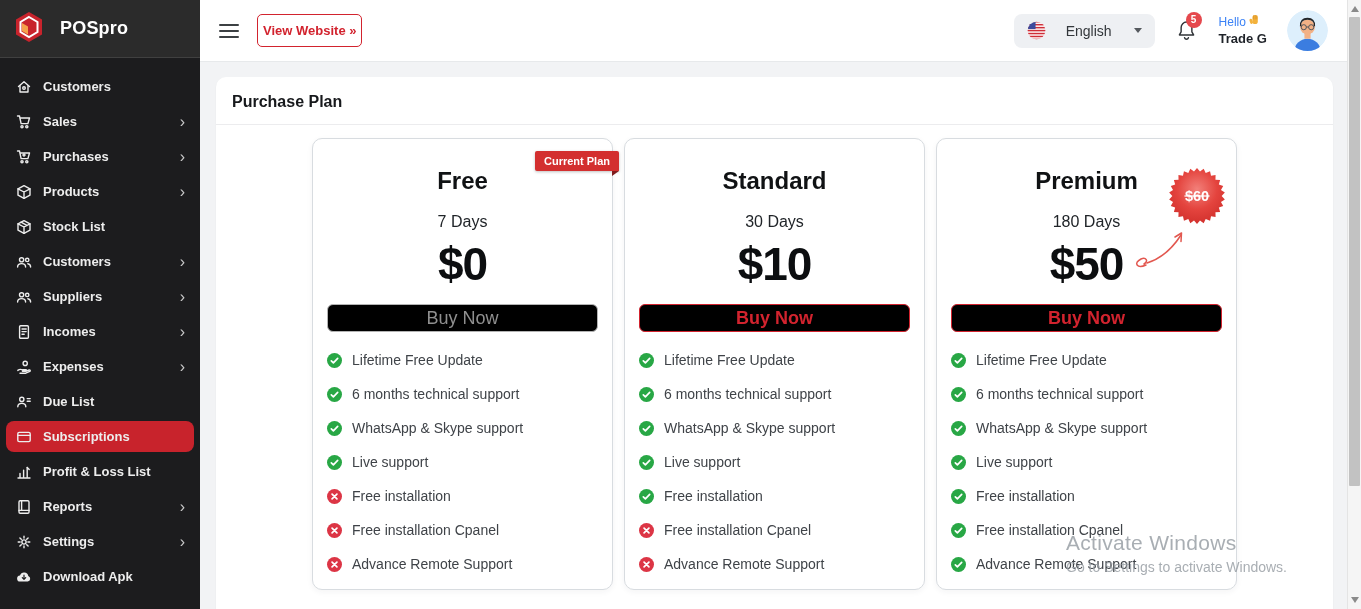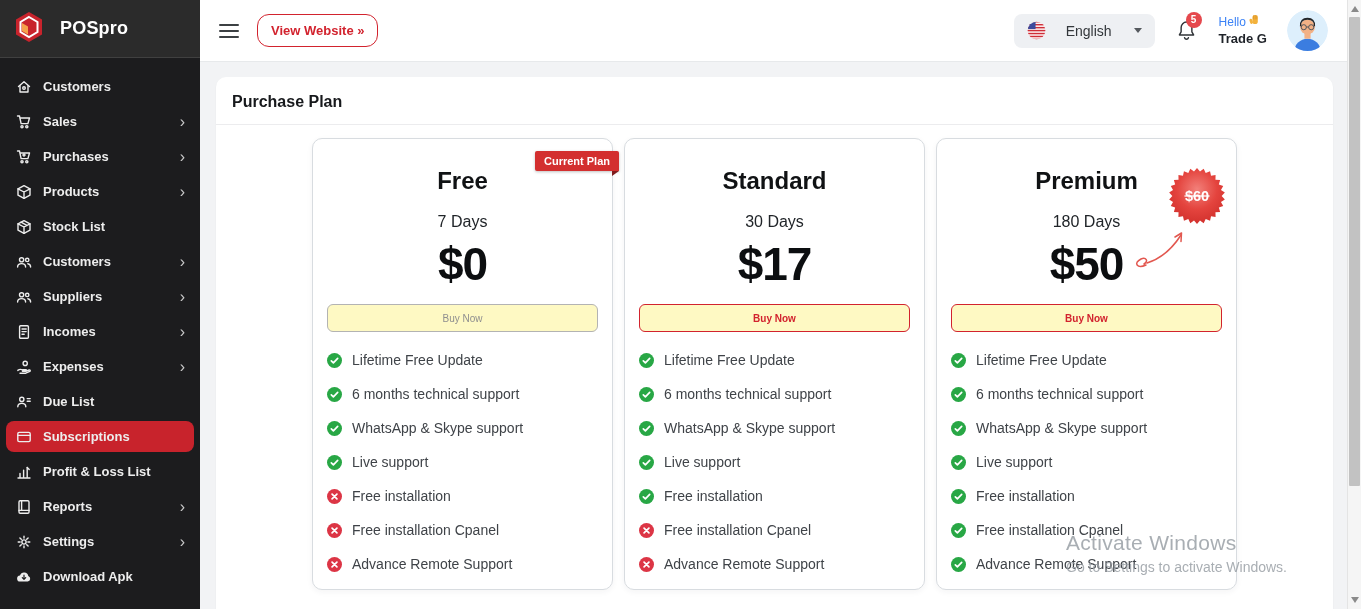--- a/index.html
+++ b/index.html
@@ -16,21 +16,21 @@
   .side-item .s-icon { width:17px; height:17px; display:flex; align-items:center; justify-content:center; flex:0 0 17px; }
   .side-item .s-icon svg { width:16px; height:16px; }
   .side-item .s-label { white-space:nowrap; }
   .side-item .s-chev { margin-left:auto; color:#c8c8c8; font-size:16px; line-height:1; font-weight:400; }
   .side-item.active { background:#c8232c; margin:2px 6px; height:31px; padding:0 9px; border-radius:8px; }
 
   
   .topbar { position:absolute; left:200px; top:0; width:1147px; height:62px; background:#ffffff; border-bottom:1px solid #e7e9eb; display:flex; align-items:center; padding:0 19px; gap:18px; z-index:5; }
   .hamburger { width:20px; height:14px; display:flex; flex-direction:column; justify-content:space-between; cursor:pointer; }
   .hamburger span { display:block; height:2px; background:#3c4043; border-radius:1px; }
-  .view-website { border:1px solid #d2232e; color:#d2232e; background:#fff; font-weight:700; font-size:13px; font-family:inherit; padding:8px 13px; border-radius:12px; cursor:pointer; }
+  .view-website { border:1px solid #d2232e; color:#d2232e; background:#fff; font-weight:700; font-size:13px; font-family:inherit; padding:8px 5px; border-radius:5px; cursor:pointer; }
   .top-right { margin-left:auto; display:flex; align-items:center; gap:20px; }
   .lang-pill { background:#eef0f3; border-radius:8px; height:34px; display:flex; align-items:center; gap:20px; padding:0 13px; font-size:14px; color:#33373b; cursor:pointer; }
   .lang-pill .flag svg { width:19px; height:19px; display:block; }
   .caret-down { width:0; height:0; border-left:4px solid transparent; border-right:4px solid transparent; border-top:5px solid #55595e; margin-left:2px; }
   .bell-wrap { position:relative; width:24px; height:26px; cursor:pointer; }
   .bell-wrap svg { width:23px; height:25px; }
   .notif-badge { position:absolute; top:-6px; right:-3px; min-width:16px; height:16px; background:#e5484d; border-radius:50%; color:#fff; font-size:10px; font-weight:700; display:flex; align-items:center; justify-content:center; }
   .hello-block { line-height:1.35; }
   .hello-row { font-size:12px; color:#3b82f6; display:flex; align-items:center; gap:3px; }
   .hello-row svg { width:12px; height:12px; }
@@ -41,21 +41,21 @@
   
   .main { position:absolute; left:200px; top:63px; width:1147px; height:546px; background:#f2f3f5; padding:14px 14px 0 16px; }
   .panel { background:#ffffff; border-radius:10px; height:calc(100% + 10px); box-shadow:0 1px 2px rgba(30,30,40,.05); }
   .panel-title { font-size:16px; font-weight:700; color:#17191c; padding:16px 16px 13px; }
   .panel-divider { height:1px; background:#ececee; }
   .cards { display:flex; gap:11px; justify-content:center; padding-top:13px; }
   .card { position:relative; width:301px; height:452px; background:#fff; border:1px solid #d8dce0; border-radius:10px; box-shadow:0 2px 6px rgba(40,40,60,.05); padding:0 14px; }
   .plan-name { text-align:center; margin-top:28px; font-size:24px; font-weight:700; color:#101214; }
   .plan-duration { text-align:center; margin-top:18px; font-size:16px; color:#212529; }
   .plan-price { text-align:center; margin-top:6px; font-size:46px; font-weight:800; color:#0c0e10; letter-spacing:-1px; }
-  .buy-btn { display:block; width:100%; height:28px; margin-top:13px; border-radius:6px; background:#fef9c3; font-size:10px; font-family:inherit; cursor:pointer; }
+  .buy-btn { display:block; width:100%; height:28px; margin-top:13px; border-radius:6px; background:#000000; font-size:18px; font-family:inherit; cursor:pointer; }
   .buy-btn.muted { border:1px solid #b3b3b3; color:#8f8f8f; font-weight:400; }
   .buy-btn.primary { border:1px solid #d2232e; color:#d2232e; font-weight:700; }
   .features { margin-top:20px; display:flex; flex-direction:column; gap:18px; }
   .feat { display:flex; align-items:center; gap:10px; font-size:14px; color:#3f4348; }
   .feat .f-icon { width:15px; height:15px; flex:0 0 15px; display:flex; }
   .feat .f-icon svg { width:15px; height:15px; }
 
   .ribbon { position:absolute; top:12px; right:-7px; background:#d32f2f; color:#fff; font-size:11px; font-weight:700; padding:4px 9px; border-radius:2px 2px 0 2px; box-shadow:0 1px 3px rgba(0,0,0,.25); z-index:3; }
   .ribbon::after { content:""; position:absolute; top:100%; right:0; width:0; height:0; border-top:5px solid #7f1d1d; border-right:7px solid transparent; }
 
@@ -399,21 +399,21 @@
                     <path d="M5.4 5.4l5.2 5.2M10.6 5.4l-5.2 5.2" stroke="#fff" stroke-width="1.8" stroke-linecap="round"></path>
                   </svg>
                 </span>
                 <span>Advance Remote Support</span>
               </div>
             </div>
           </div>
           <div class="card">
             <div class="plan-name">Standard</div>
             <div class="plan-duration">30 Days</div>
-            <div class="plan-price">$17</div>
+            <div class="plan-price">$10</div>
             <button class="buy-btn primary">Buy Now</button>
             <div class="features">
               <div class="feat">
                 <span class="f-icon">
                   <svg viewBox="0 0 16 16">
                     <circle cx="8" cy="8" r="8" fill="#28a745"></circle>
                     <path d="M4.6 8.3l2.2 2.2 4.6-4.8" stroke="#fff" stroke-width="1.8" fill="none" stroke-linecap="round" stroke-linejoin="round"></path>
                   </svg>
                 </span>
                 <span>Lifetime Free Update</span>

